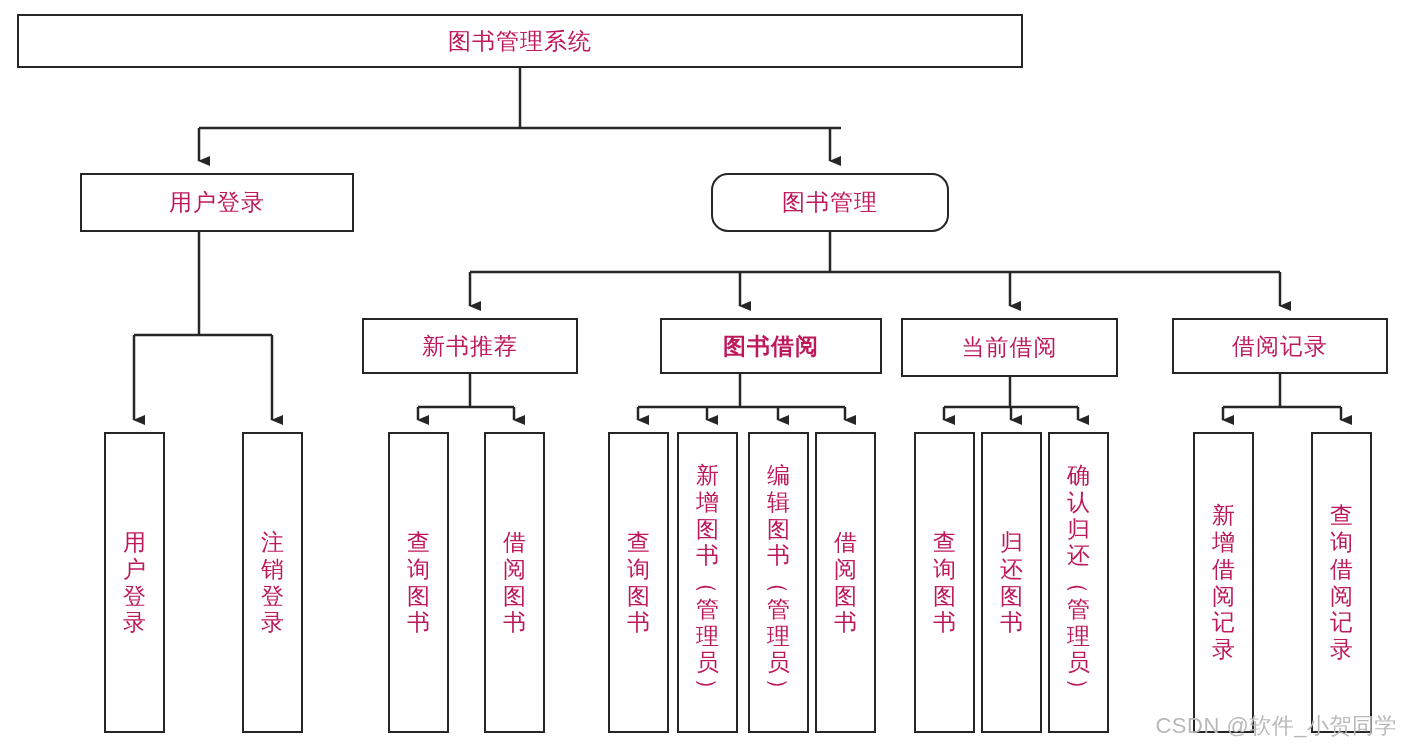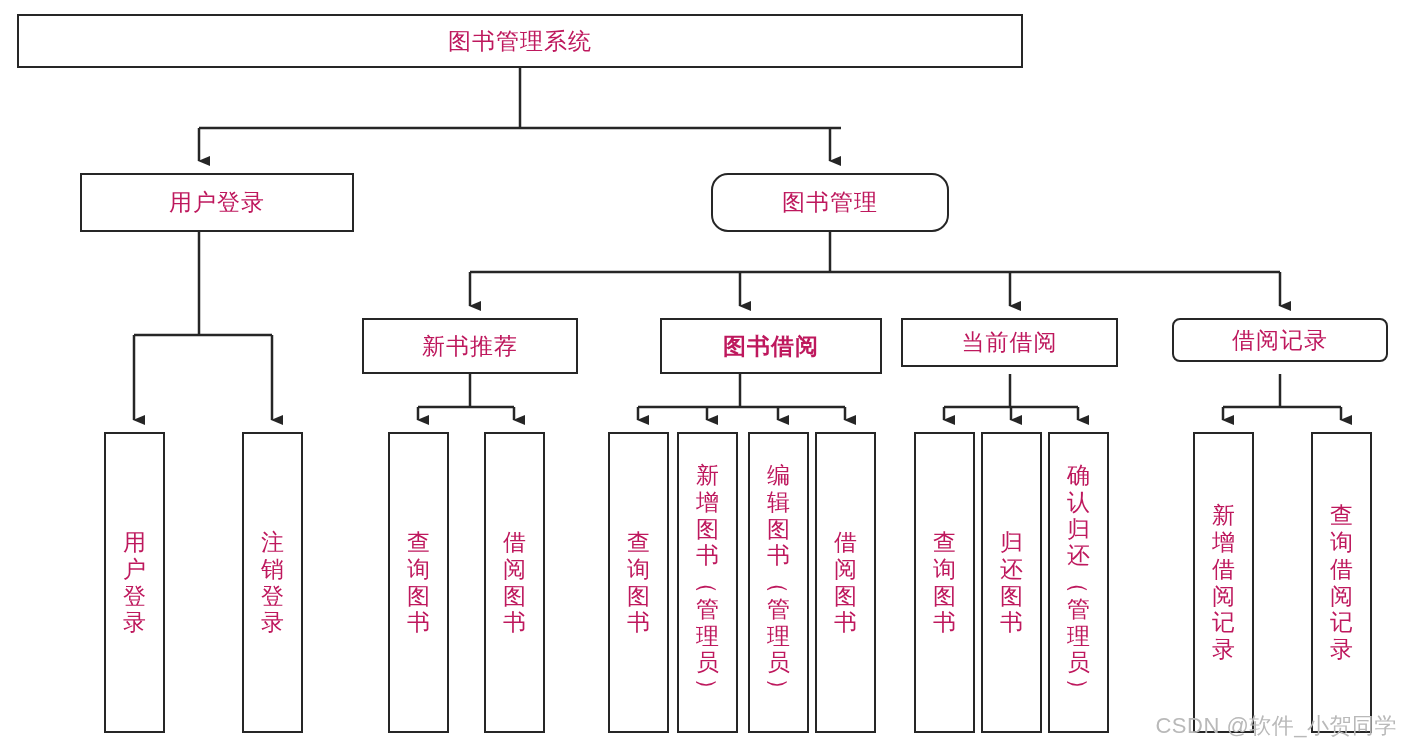--- a/index.html
+++ b/index.html
@@ -75,22 +75,22 @@
     </g>
   </svg>
 
   <div class="node h" style="left:17px;top:14px;width:1006px;height:54px;">图书管理系统</div>
 
   <div class="node h" style="left:80px;top:173px;width:274px;height:59px;">用户登录</div>
   <div class="node h" style="left:711px;top:173px;width:238px;height:59px;border-radius:17px;">图书管理</div>
 
   <div class="node h" style="left:362px;top:318px;width:216px;height:56px;">新书推荐</div>
   <div class="node h" style="left:660px;top:318px;width:222px;height:56px;font-weight:bold;">图书借阅</div>
-  <div class="node h" style="left:901px;top:318px;width:217px;height:49px;">当前借阅</div>
-  <div class="node h" style="left:1172px;top:318px;width:216px;height:44px;border-radius:8px;">借阅记录</div>
+  <div class="node h" style="left:901px;top:318px;width:217px;height:59px;">当前借阅</div>
+  <div class="node h" style="left:1172px;top:318px;width:216px;height:56px;">借阅记录</div>
 
   <div class="node v" style="left:104px;top:432px;width:61px;height:301px;">
     <div class="vtext">
         <span>用</span>
         <span>户</span>
         <span>登</span>
         <span>录</span>
       </div>
   </div>
   <div class="node v" style="left:242px;top:432px;width:61px;height:301px;">

